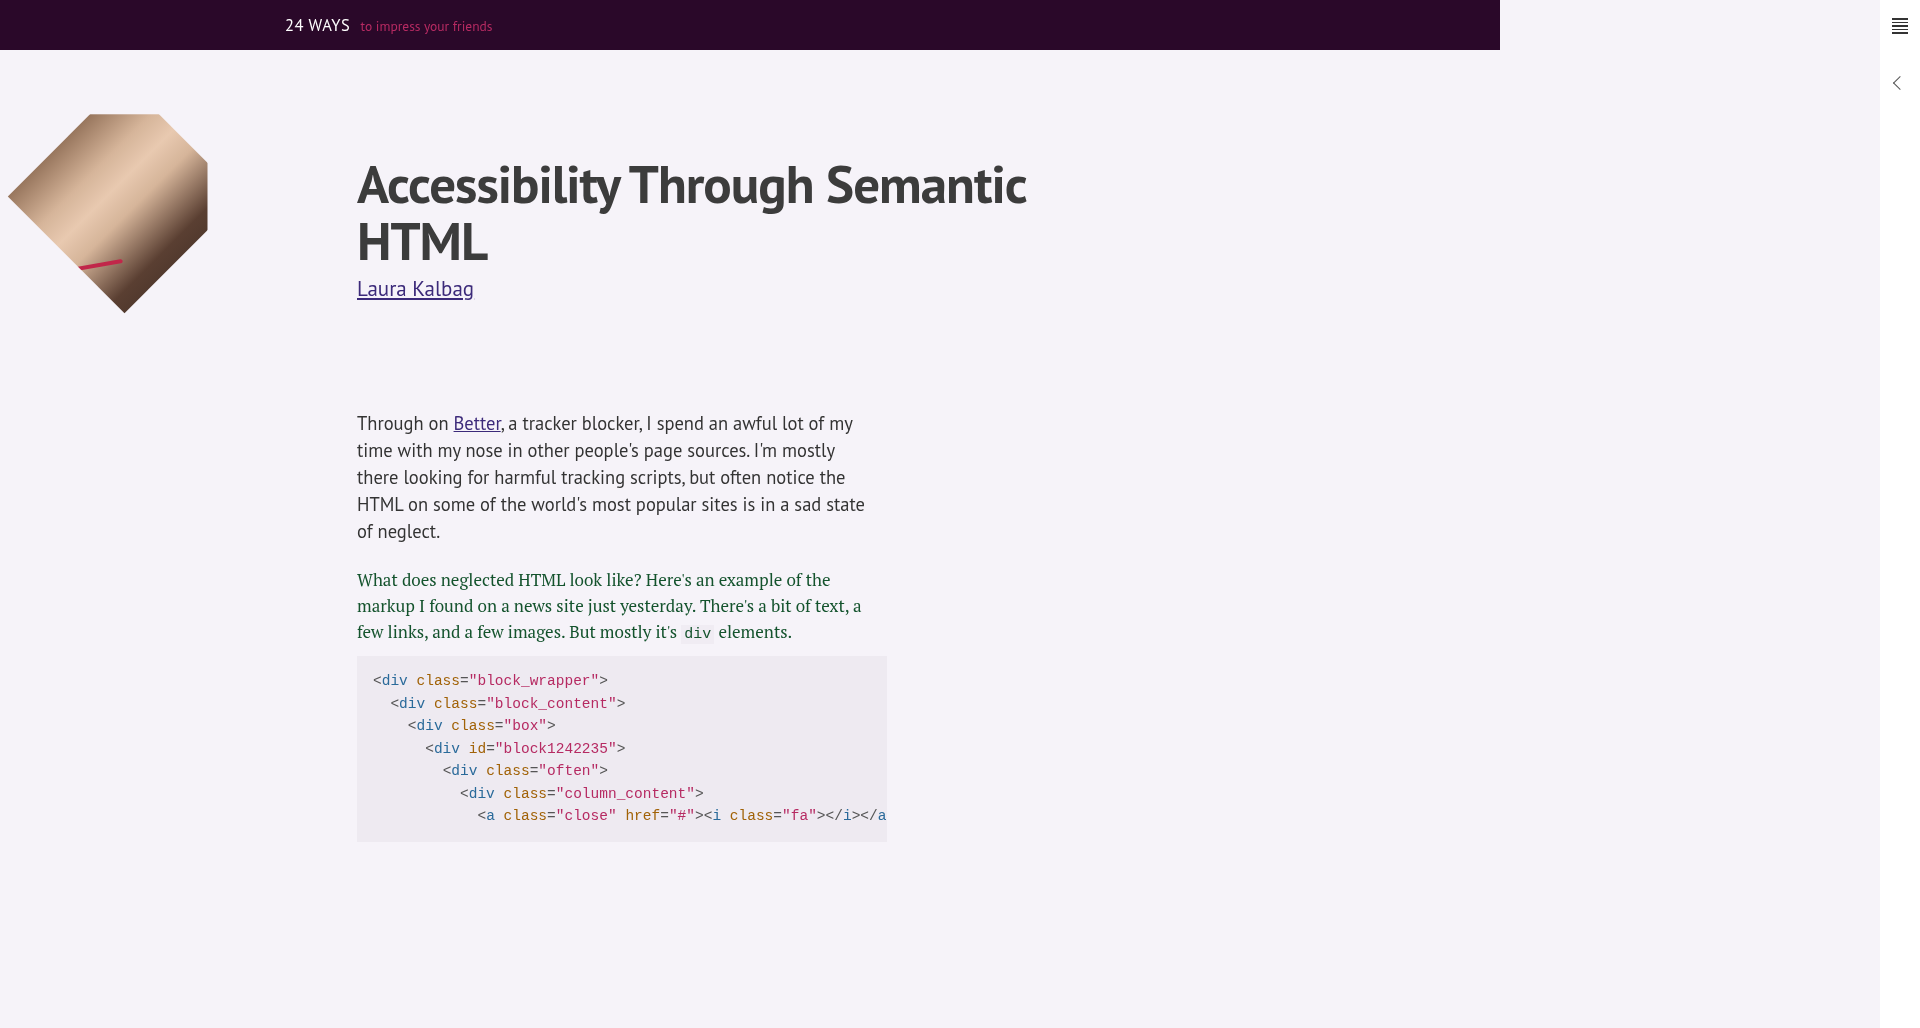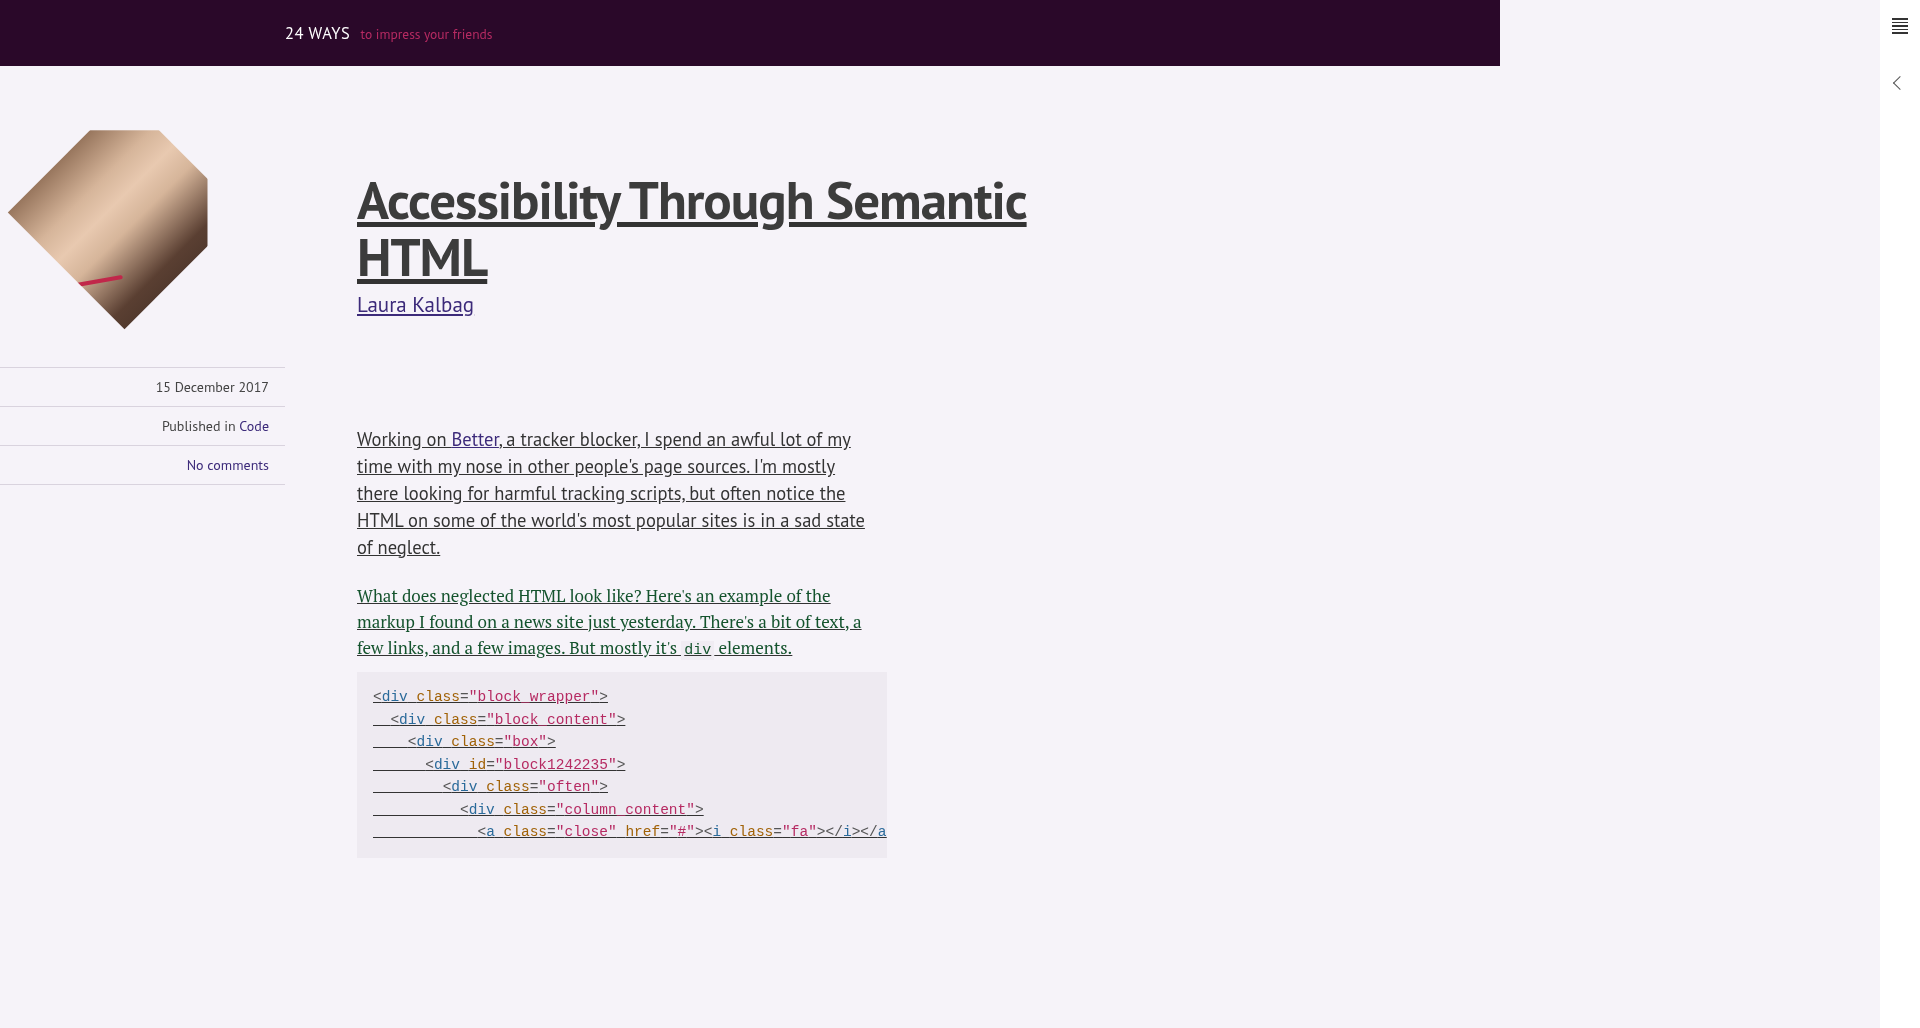--- a/index.html
+++ b/index.html
@@ -5,21 +5,21 @@
 * { margin: 0; padding: 0; box-sizing: border-box; }
 body {
   font-family: -apple-system, BlinkMacSystemFont, "Segoe UI", "PT Sans", "Helvetica Neue", sans-serif;
   background: #f6f3f9;
   color: #333;
   width: 1500px;
   min-height: 812px;
 }
 .topbar {
   background: #2a0829;
-  height: 66px;
+  height: 50px;
   display: flex;
   align-items: center;
   padding-left: 285px;
 }
 .logo-bold {
   color: #fff;
   font-size: 16.5px;
   letter-spacing: 0.5px;
   font-weight: 500;
 }
@@ -95,21 +95,20 @@
   text-align: right;
   font-size: 14px;
   color: #444;
 }
 .meta-list li:last-child { border-bottom: 1px solid #d9d3de; }
 .meta-link { color: #3c2a7a; text-decoration: none; }
 .content {
   flex: 1;
   padding: 105px 0 0 72px;
   max-width: 760px;
-  text-decoration: underline;
 }
 h1 {
   font-size: 53px;
   font-weight: 800;
   line-height: 1.08;
   color: #3c3c3c;
   letter-spacing: -1px;
   margin-bottom: 6px;
 }
 .author {
@@ -176,37 +175,28 @@
   <div class="chevron-left"></div>
 </div>
 
 <div class="main">
   <aside class="left-col">
     <div class="avatar-wrap">
       <div class="avatar">
         <div class="avatar-inner"></div>
       </div>
     </div>
-    <ul class="meta-list">
-      <li>15 December 2017</li>
-      <li>
-        <span>Published in </span><a href="#" class="meta-link">Code</a>
-      </li>
-      <li>
-        <a href="#" class="meta-link">No comments</a>
-      </li>
-    </ul>
   </aside>
 
   <article class="content">
     <h1>Accessibility Through Semantic HTML</h1>
     <a href="#" class="author">Laura Kalbag</a>
 
     <p class="intro">
-      <span>Working on </span><a href="#">Better</a><span>, a tracker blocker, I spend an awful lot of my time with my nose in other people's page sources. I'm mostly there looking for harmful track­ing scripts, but often notice the HTML on some of the world's most popular sites is in a sad state of neglect.</span>
+      <span>Through on </span><a href="#">Better</a><span>, a tracker blocker, I spend an awful lot of my time with my nose in other people's page sources. I'm mostly there looking for harmful track­ing scripts, but often notice the HTML on some of the world's most popular sites is in a sad state of neglect.</span>
     </p>
 
     <p class="body-p">
       <span>What does neglected HTML look like? Here's an example of the markup I found on a news site just yesterday. There's a bit of text, a few links, and a few images. But mostly it's </span><code>div</code><span> elements.</span>
     </p>
 
     <div class="codeblock"><span class="t-punc">&lt;</span><span class="t-tag">div</span> <span class="t-attr">class</span><span class="t-punc">=</span><span class="t-str">"<span>block_wrapper</span>"</span><span class="t-punc">&gt;</span>
   <span class="t-punc">&lt;</span><span class="t-tag">div</span> <span class="t-attr">class</span><span class="t-punc">=</span><span class="t-str">"<span>block_content</span>"</span><span class="t-punc">&gt;</span>
     <span class="t-punc">&lt;</span><span class="t-tag">div</span> <span class="t-attr">class</span><span class="t-punc">=</span><span class="t-str">"<span>box</span>"</span><span class="t-punc">&gt;</span>
       <span class="t-punc">&lt;</span><span class="t-tag">div</span> <span class="t-attr">id</span><span class="t-punc">=</span><span class="t-str">"<span>block1242235</span>"</span><span class="t-punc">&gt;</span>

